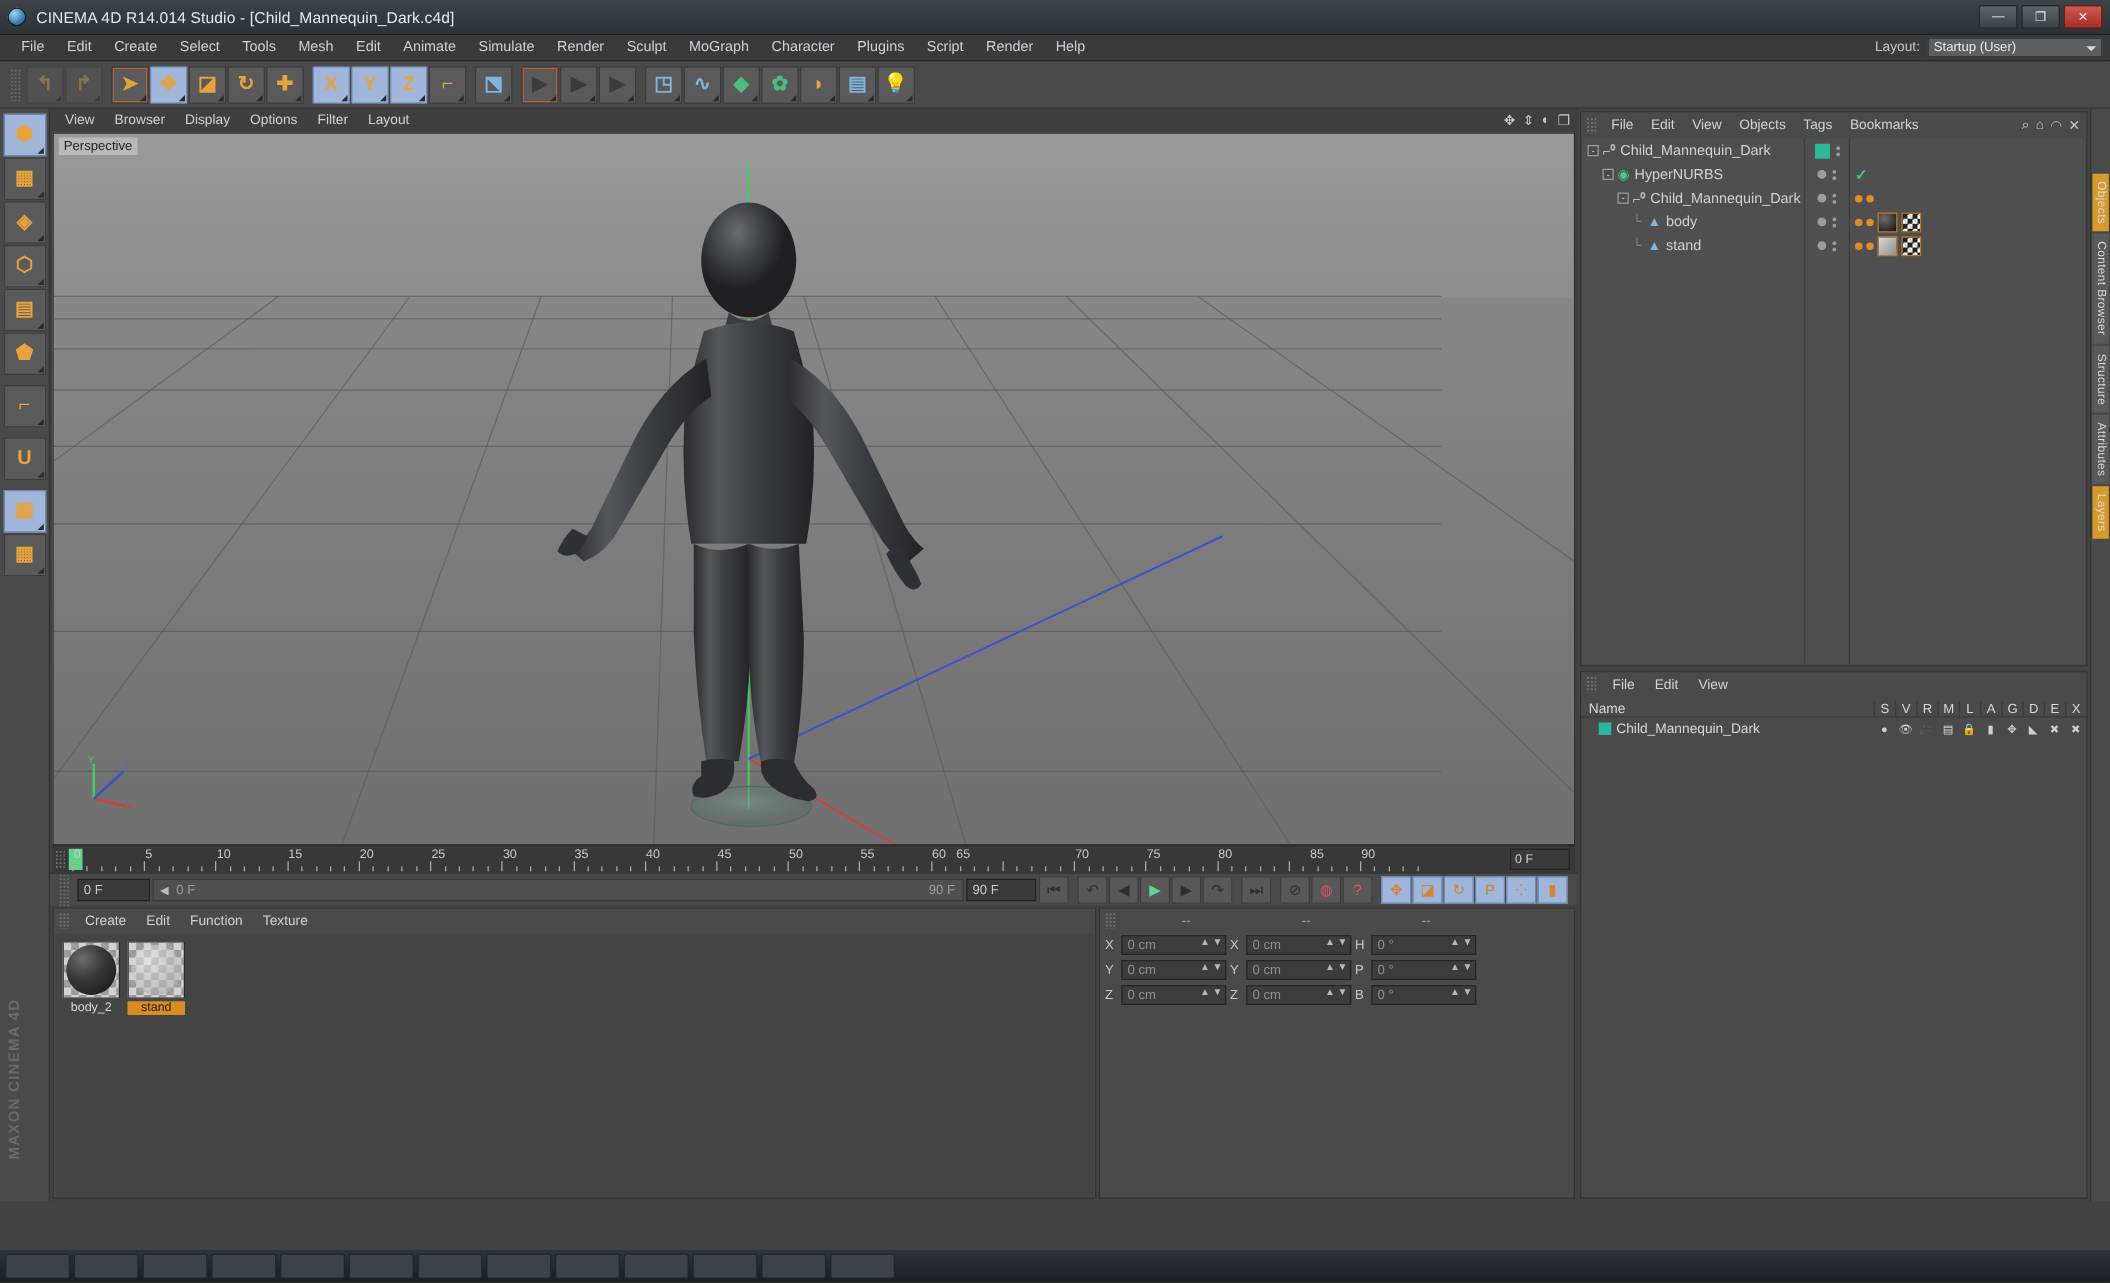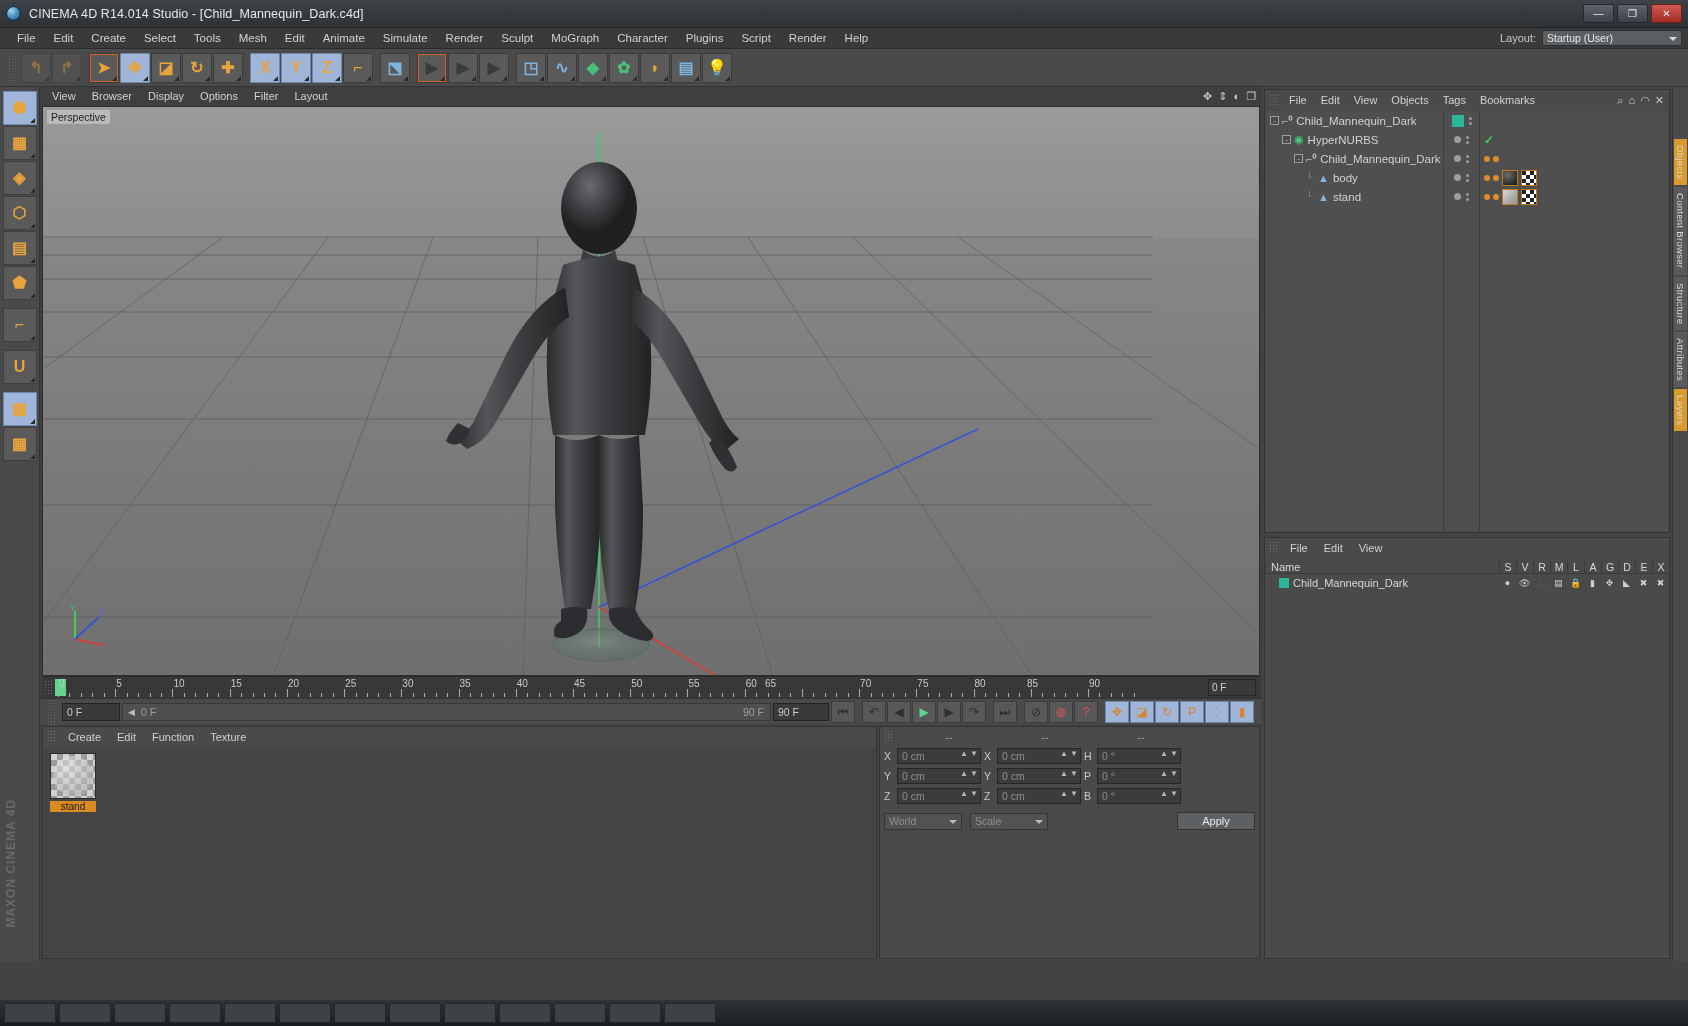--- a/index.html
+++ b/index.html
@@ -574,21 +574,21 @@
           <div class="tl-tick" style="left: 885.778px; height: 4px;"></div>
           <div class="tl-tick" style="left: 897.222px; height: 4px;"></div>
           <div class="tl-tick" style="left: 908.667px; height: 4px;"></div>
           <div class="tl-tick" style="left: 920.111px; height: 4px;"></div>
           <div class="tl-mark" style="left: 932.556px;">80</div>
           <div class="tl-tick" style="left: 931.556px; height: 8px;"></div>
           <div class="tl-tick" style="left: 943px; height: 4px;"></div>
           <div class="tl-tick" style="left: 954.444px; height: 4px;"></div>
           <div class="tl-tick" style="left: 965.889px; height: 4px;"></div>
           <div class="tl-tick" style="left: 977.333px; height: 4px;"></div>
-          <div class="tl-mark" style="left: 985px;">85</div>
+          <div class="tl-mark" style="left: 1006px;">85</div>
           <div class="tl-tick" style="left: 988.778px; height: 8px;"></div>
           <div class="tl-tick" style="left: 1000.22px; height: 4px;"></div>
           <div class="tl-tick" style="left: 1011.67px; height: 4px;"></div>
           <div class="tl-tick" style="left: 1023.11px; height: 4px;"></div>
           <div class="tl-tick" style="left: 1034.56px; height: 4px;"></div>
           <div class="tl-mark" style="left: 1047px;">90</div>
           <div class="tl-tick" style="left: 1046px; height: 8px;"></div>
           <div class="tl-tick" style="left: 1057.44px; height: 4px;"></div>
           <div class="tl-tick" style="left: 1068.89px; height: 4px;"></div>
           <div class="tl-tick" style="left: 1080.33px; height: 4px;"></div>
@@ -667,20 +667,26 @@
       <div class="bottom">
         <div class="matmgr">
           <div class="pane-menu" id="matmenu">
             <div class="grip2"></div>
           <div class="mi">Create</div>
               <div class="mi">Edit</div>
               <div class="mi">Function</div>
               <div class="mi">Texture</div>
             </div>
           <div class="matarea" id="matarea">
+              <div class="mat">
+                <div class="sw">
+                  <div class="ball"></div>
+                </div>
+                <div class="nm">body_2</div>
+              </div>
               <div class="mat">
                 <div class="sw">
                   <div class="ball glass"></div>
                 </div>
                 <div class="nm sel">stand</div>
               </div>
             </div>
         </div>
 
         <div class="coordmgr">
@@ -720,25 +726,20 @@
                 <div class="cfield">0 cm<span class="spin">▲
 ▼</span></div>
                 <span class="clab">Z</span>
                 <div class="cfield">0 cm<span class="spin">▲
 ▼</span></div>
                 <span class="clab">B</span>
                 <div class="cfield">0 °<span class="spin">▲
 ▼</span></div>
               </div>
             </div>
-          <div class="crow2">
-            <div class="csel">World</div>
-            <div class="csel">Scale</div>
-            <div class="capply">Apply</div>
-          </div>
         </div>
       </div>
     </div>
 
     <div class="right">
       <div class="objmgr">
         <div class="om-menu" id="ommenu">
           <div class="grip2" style="width:8px;height:13px;margin-right:5px;background-image:radial-gradient(#747474 1px,transparent 1px);background-size:3px 3px"></div>
           <div class="mi">File</div>
             <div class="mi">Edit</div>

